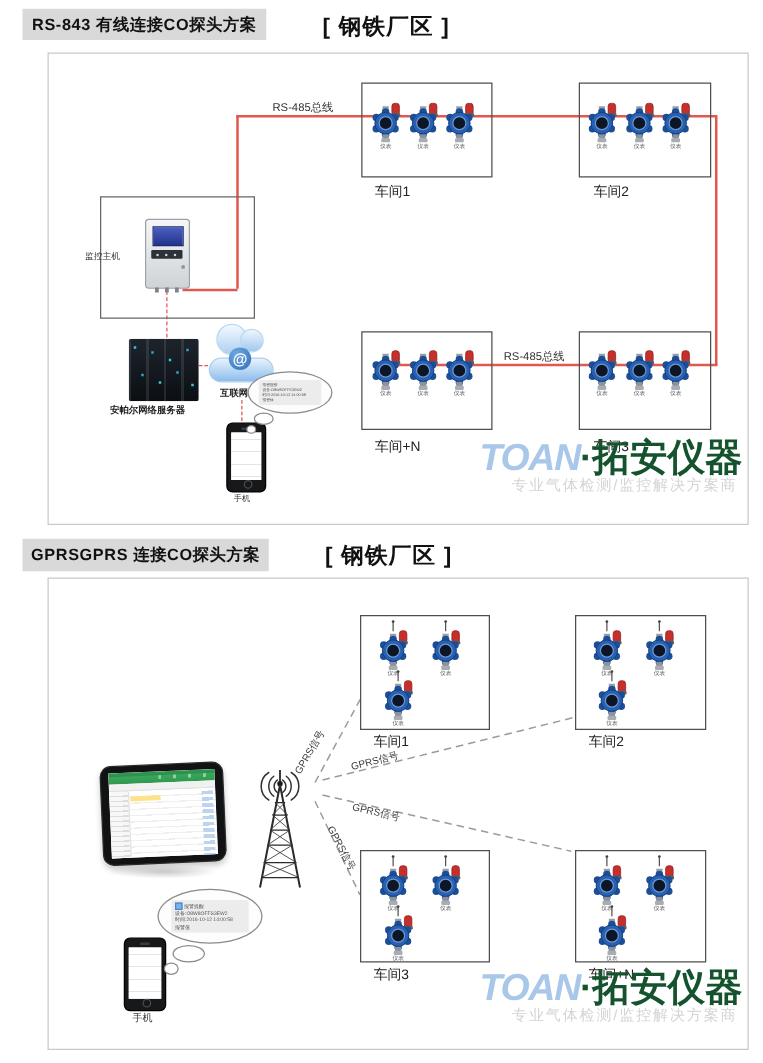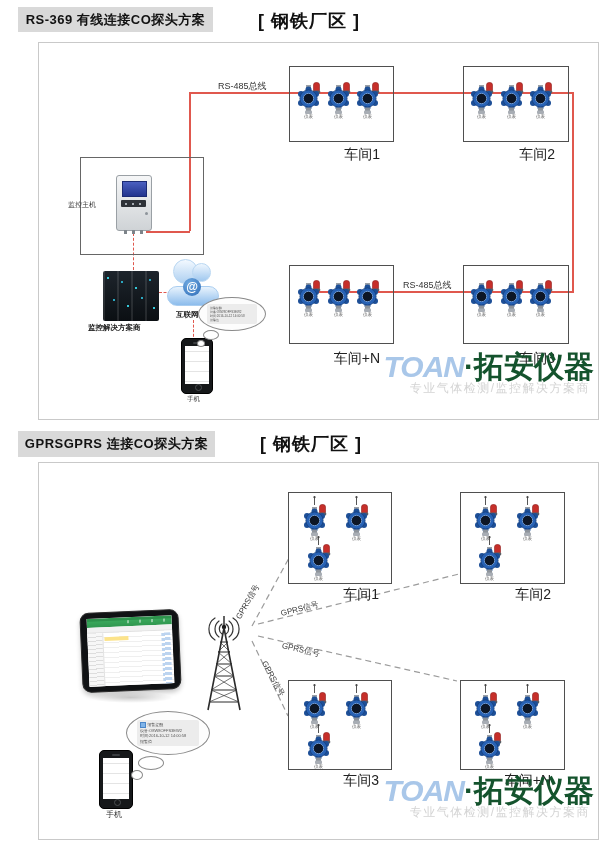--- a/index.html
+++ b/index.html
@@ -6,21 +6,21 @@
   .page{position:relative;width:610px;height:850px;background:#fff;overflow:hidden;
         font-family:"Liberation Sans",sans-serif;color:#111;}
   .abs{position:absolute;}
   
   .sec-header{position:absolute;background:#d9d9d9;display:flex;align-items:center;justify-content:center;
               font-weight:bold;font-size:13px;color:#111;letter-spacing:.5px;z-index:6;}
   .zone{position:absolute;font-size:18px;font-weight:600;color:#111;letter-spacing:1px;z-index:6;}
   
   .frame{position:absolute;border:1px solid #c9c9c9;background:#fff;}
   .wbox{position:absolute;border:1px solid #4f4f4f;z-index:2;}
-  .wlabel{position:absolute;font-size:14px;color:#222;text-align:right;width:80px;z-index:2;}
+  .wlabel{position:absolute;font-size:11px;color:#222;text-align:left;width:80px;z-index:2;}
   
   .busline{position:absolute;background:#e0584e;z-index:1;}
   .buslabel{position:absolute;font-size:9px;color:#333;z-index:2;white-space:nowrap;}
   .rdash-v{position:absolute;width:0;border-left:1px dashed #e0584e;z-index:1;}
   .rdash-h{position:absolute;height:0;border-top:1px dashed #e0584e;z-index:1;}
   
   .det{position:absolute;width:25px;text-align:center;z-index:3;}
   .det-label{font-size:4.5px;color:#555;margin-top:1px;line-height:1;}
   
   .host-device{position:absolute;left:116px;top:175px;width:34px;height:54px;z-index:3;
@@ -118,21 +118,21 @@
       <line x1="12.5" y1="1" x2="12.5" y2="9" stroke="#555" stroke-width="1"></line>
       <circle cx="12.5" cy="1.2" r="1.1" fill="#444"></circle>
       <use href="#sym-det" y="8"></use>
     </g>
   </defs>
 </svg>
 
 <div class="page">
 
   <div class="sec-header" style="left:18px;top:7px;width:195px;height:25px;">
-    <span>RS-369 有线连接CO探头方案</span>
+    <span>RS-843 有线连接CO探头方案</span>
   </div>
   <div class="zone" style="left:258px;top:9px;">[ 钢铁厂区 ]</div>
 
   <div class="frame" style="left:38px;top:42px;width:559px;height:376px;"></div>
 
   <div class="busline" style="left:189px;top:92px;width:384px;height:1.5px;"></div>
   <div class="busline" style="left:189px;top:92px;width:1.5px;height:139px;"></div>
   <div class="busline" style="left:146px;top:231px;width:44px;height:1.5px;"></div>
   <div class="busline" style="left:572px;top:92px;width:1.5px;height:200px;"></div>
   <div class="busline" style="left:312px;top:291px;width:261.5px;height:1.5px;"></div>
@@ -232,21 +232,21 @@
       </div>
     <div class="host-btn"></div>
     <div class="host-foot"></div>
   </div>
   <div class="small-label" style="left:68px;top:200px;">监控主机</div>
 
   <div class="rdash-v" style="left:133px;top:233px;height:37px;"></div>
   <div class="server">
       <div class="server-lights"></div>
     </div>
-  <div class="small-label bold-label" style="left:88px;top:323px;">监控解决方案商</div>
+  <div class="small-label bold-label" style="left:88px;top:323px;">安帕尔网络服务器</div>
   <div class="rdash-h" style="left:159px;top:292px;width:12px;"></div>
   <div class="cloud">
     <div class="cloud-body"></div>
     <div class="cloud-b1"></div>
     <div class="cloud-b2"></div>
     <div class="at-badge">@</div>
   </div>
   <div class="small-label bold-label" style="left:176px;top:310px;">互联网</div>
   <div class="rdash-v" style="left:193px;top:320px;height:26px;"></div>
 

